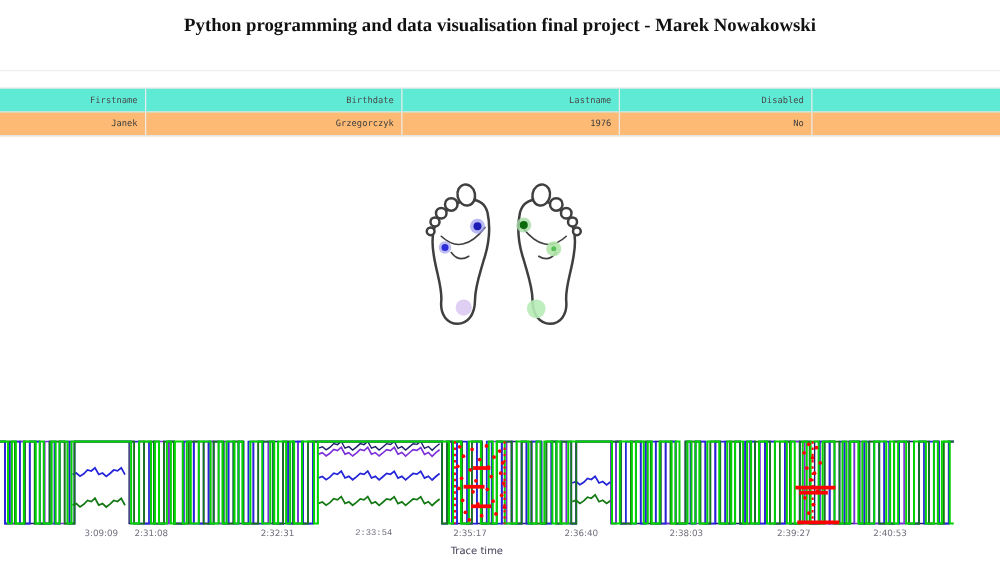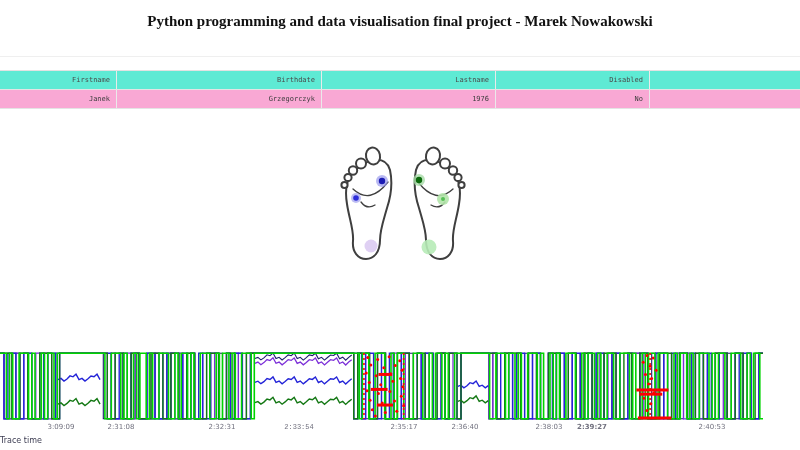--- a/index.html
+++ b/index.html
@@ -7,33 +7,33 @@
   .stage { position:relative; width:800px; height:450px; background:#fff; overflow:hidden;
            font-family:"DejaVu Sans", sans-serif; }
   .title { position:absolute; top:13px; left:0; width:800px; text-align:center;
            font-family:"Liberation Serif","DejaVu Serif",serif; font-weight:bold;
            font-size:15px; color:#111; }
   .top-divider { position:absolute; top:56px; left:0; width:800px; height:1px; background:#efefef; }
   .ptable { position:absolute; top:70px; left:0; width:800px;
             border-top:1px solid #e2e2e2; font-family:"DejaVu Sans Mono",monospace;
             font-size:7px; color:#3c3c3c; }
   .trow { display:grid; grid-template-columns:117px 205px 174px 154px 1fr; height:19px;
-          border-bottom:1px solid #e4e4e4; background:#f9a8d4; }
+          border-bottom:1px solid #e4e4e4; background:#fdba74; }
   .trow.header { background:#5eead4; color:#4a4a4a; }
   .tcell { display:flex; align-items:center; justify-content:flex-end;
            padding-right:6px; border-right:1px solid #eaeaea; height:100%; overflow:hidden; }
   .tcell.last { border-right:none; }
   .feet-wrap { position:absolute; top:146px; left:338px; width:130px; height:120px; }
   .feet-wrap svg { display:block; }
   .foot-outline { stroke:#3f3f3f; }
   .chart-section { position:absolute; top:352px; left:0; width:800px; height:98px; }
   #trace-plot { position:absolute; top:0; left:0; }
   .tick { position:absolute; top:71px; transform:translateX(-50%);
           font-size:7px; color:#70707e; white-space:nowrap; }
-  .axis-label { position:absolute; top:84px; left:0; width:763px; 
+  .axis-label { position:absolute; top:84px; left:0; width:763px; text-align:center;
                 font-size:8px; color:#3d3d52; }
 </style>
 </head>
 <body>
 
 <div class="stage">
 
   <div class="title">Python programming and data visualisation final project - Marek Nowakowski</div>
   <div class="top-divider"></div>
 
@@ -156,25 +156,25 @@
         <circle cx="650.076" cy="14.28" r="1.5" fill="#ff0000"></circle>
         <circle cx="656.18" cy="18.36" r="1.5" fill="#ff0000"></circle>
         <circle cx="645.4979999999999" cy="22.44" r="1.5" fill="#ff0000"></circle>
         <circle cx="651.602" cy="26.52" r="1.5" fill="#ff0000"></circle>
         <circle cx="648.55" cy="31.959999999999997" r="1.5" fill="#ff0000"></circle>
         <circle cx="653.891" cy="40.8" r="1.5" fill="#ff0000"></circle>
         <circle cx="643.972" cy="46.24" r="1.5" fill="#ff0000"></circle>
         <circle cx="650.8389999999999" cy="51.68" r="1.5" fill="#ff0000"></circle>
         <circle cx="647.024" cy="58.48" r="1.5" fill="#ff0000"></circle>
       </svg>
-    <span class="tick" style="left: 61px;">3:09:09</span>
+    <span class="tick" style="left: 81px;">3:09:09</span>
     <span class="tick" style="left: 121px;">2:31:08</span>
     <span class="tick" style="left: 222px; text-align: right;">2:32:31</span>
     <span class="tick" style="left: 299px; font-family: Liberation Mono, monospace;">2:33:54</span>
-    <span class="tick" style="left: 404px;">2:35:17</span>
+    <span class="tick" style="left: 376px;">2:35:17</span>
     <span class="tick" style="left: 465px;">2:36:40</span>
     <span class="tick" style="left: 549px;">2:38:03</span>
-    <span class="tick" style="left: 592px; font-weight: bold;">2:39:27</span>
+    <span class="tick" style="left: 635px;">2:39:27</span>
     <span class="tick" style="left: 712px;">2:40:53</span>
     <div class="axis-label">Trace time</div>
   </div>
 
 </div>
 
 </body></html>

